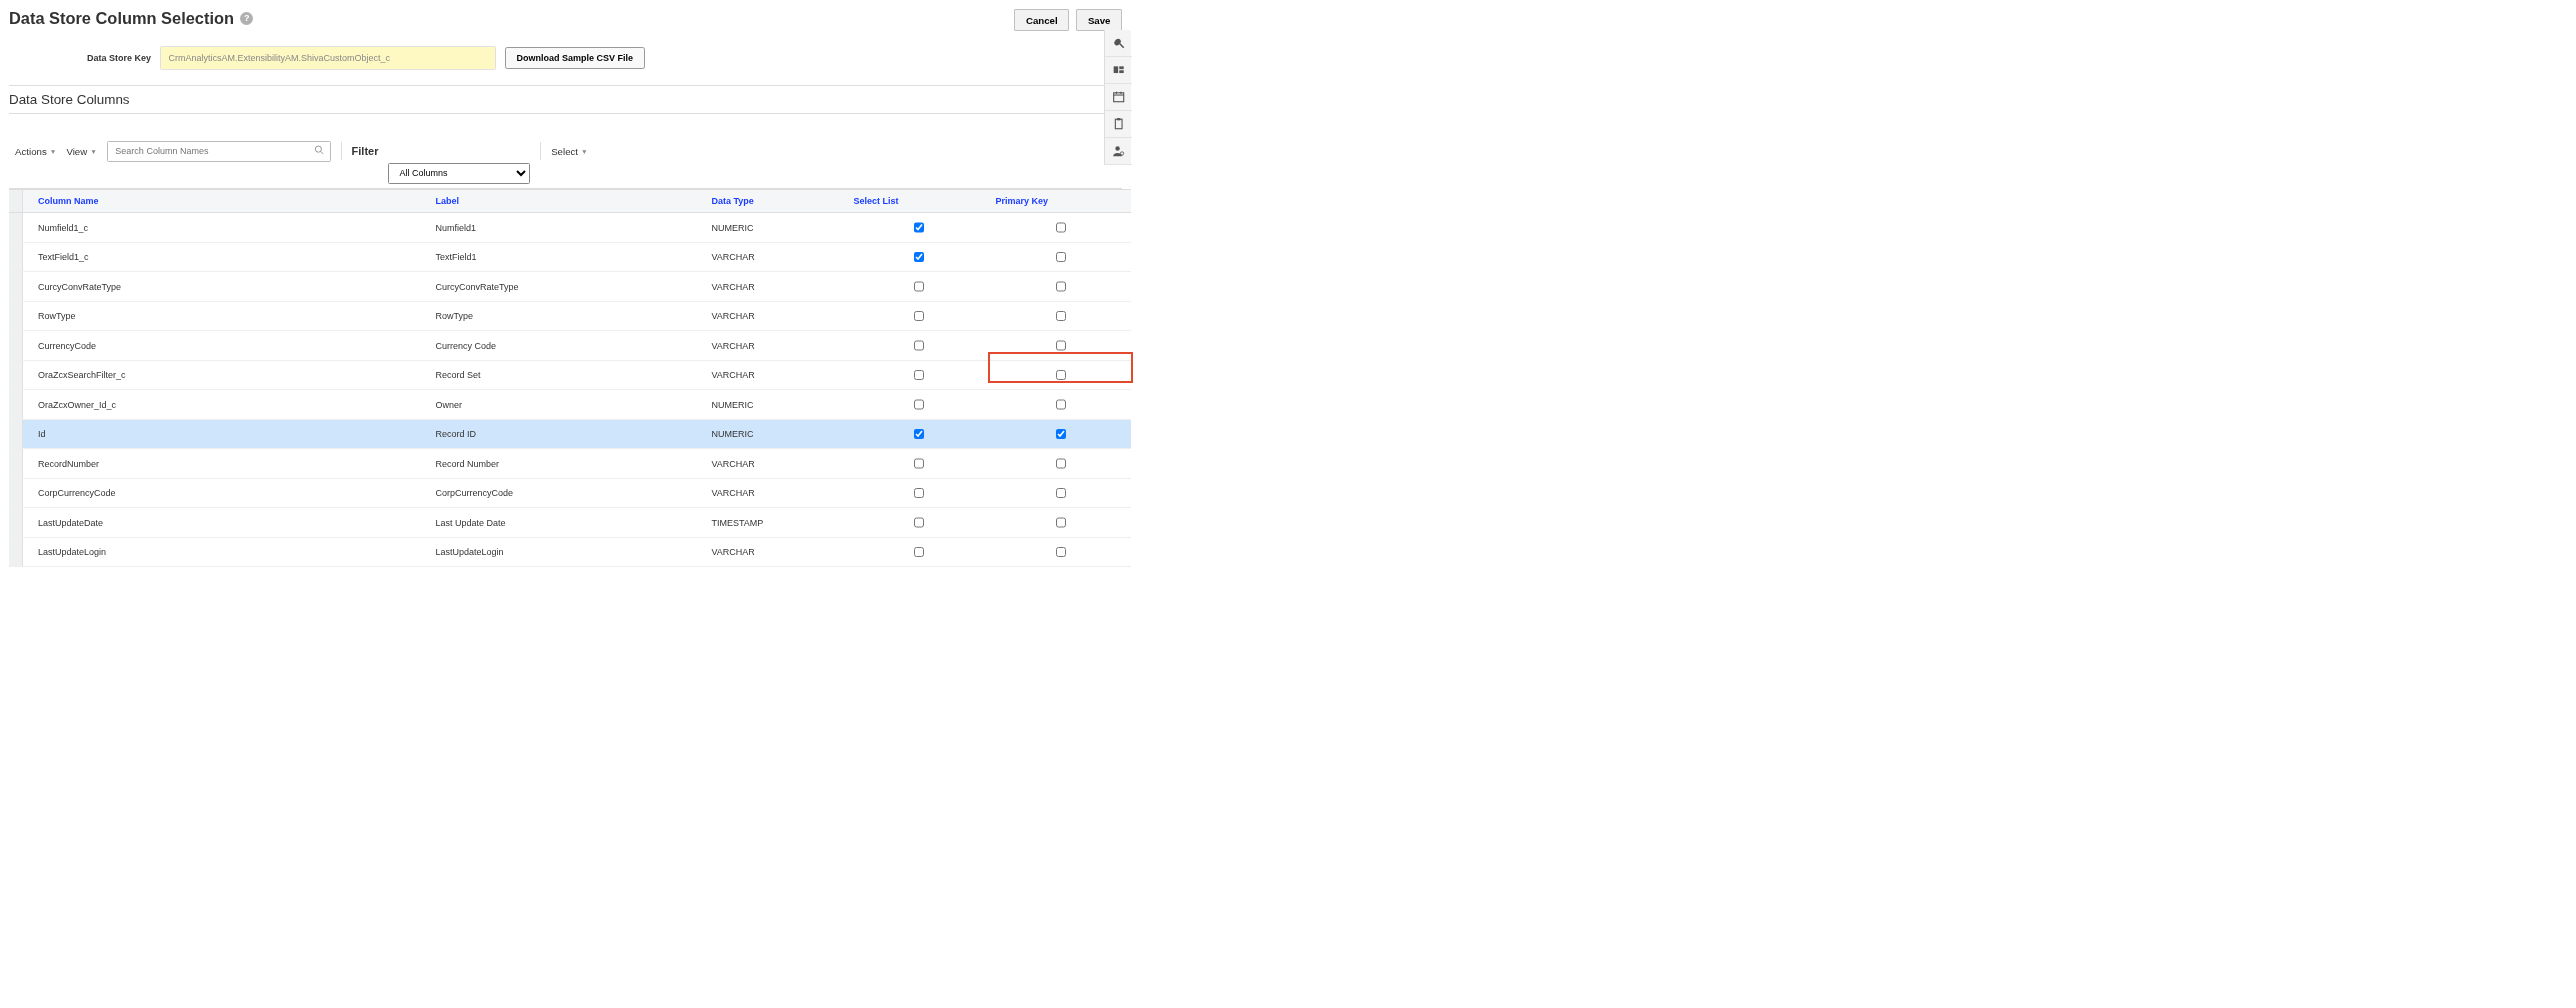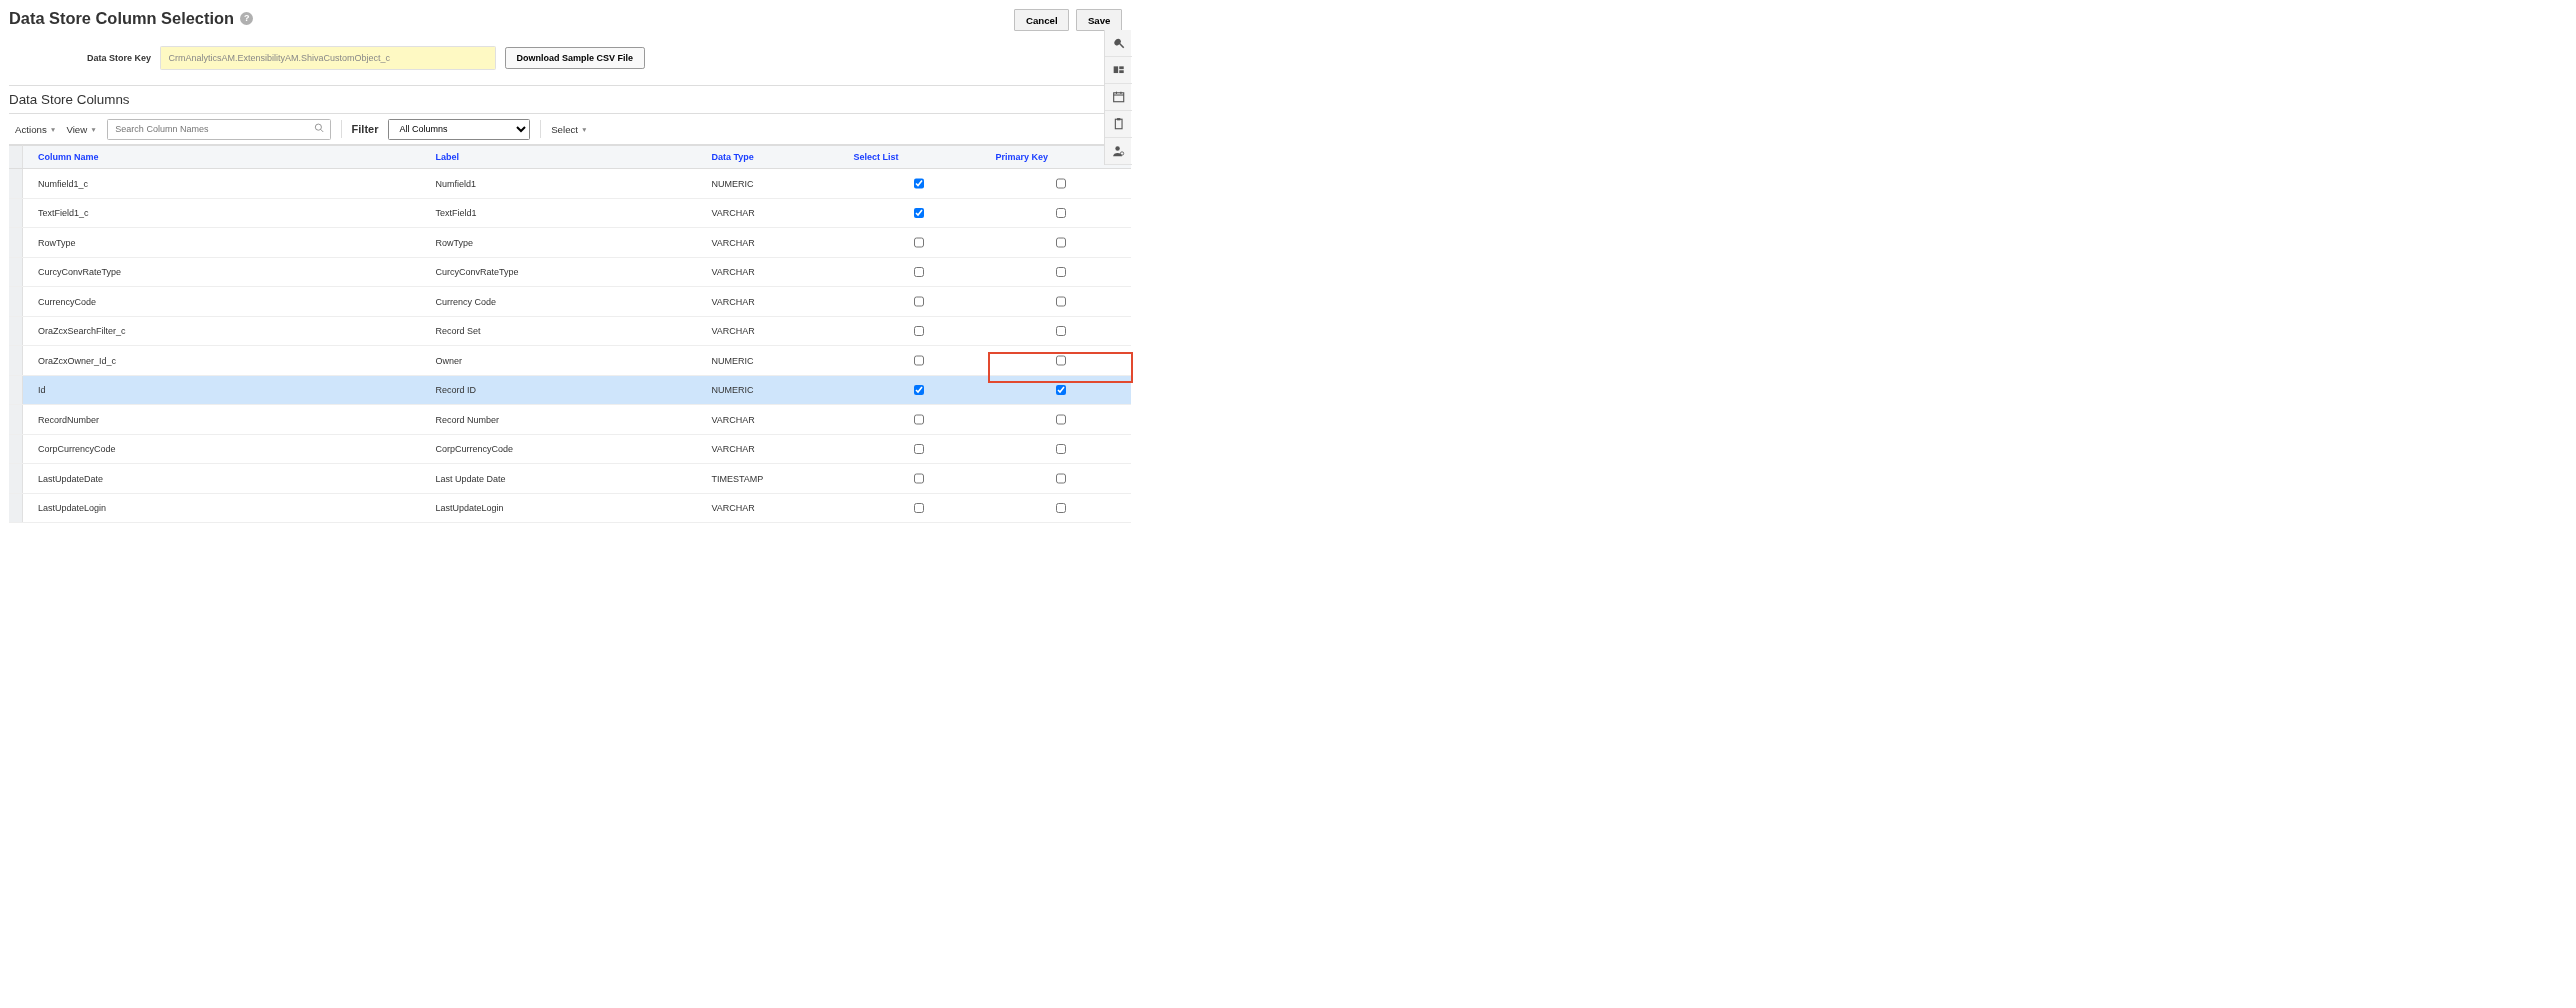--- a/index.html
+++ b/index.html
@@ -17,21 +17,21 @@
   .download-btn { border:0.7px solid #999; background:#f9f9f9; padding:5.2px 10.5px; border-radius:2.2px; font-size:9px; font-weight:600; }
   hr.section-sep { border:none; border-top:0.7px solid #ddd; margin:0 0 6px 0; }
   .section-title { font-size:13.4px; font-weight:400; margin:0 0 6px 0; }
   .toolbar { display:flex; align-items:center; gap:10px; border-top:0.7px solid #ddd; border-bottom:0.7px solid #ddd; padding:4.5px 6px; }
   .tb-menu { font-size:9.7px; display:flex; align-items:center; gap:3px; cursor:pointer; }
   .tri { font-size:6.7px; color:#888; }
   .search-wrap { position:relative; }
   .search-input { border:0.7px solid #bbb; padding:4.5px 21px 4.5px 7.5px; width:224px; font-size:9px; border-radius:1.5px; }
   .search-icon { position:absolute; right:6px; top:50%; transform:translateY(-50%); color:#888; font-size:10.5px; }
   .filter-label { font-size:11px; font-weight:700; }
-  .filter-select { border:0.7px solid #888; padding:3.7px 6px; width:142px; font-size:9px; border-radius:1.5px; background:#fff; }
+  .filter-select { border:0.7px solid #888; padding:3.7px 6px; width:142px; font-size:9px; border-radius:1.5px; background:#fff;margin-top:44px; }
   .vdiv { width:0.7px; height:18px; background:#ddd; }
   table.grid { width:100%; border-collapse:collapse; table-layout:fixed; }
   table.grid th { text-align:left; padding:6px 6px; font-size:9px; font-weight:700; color:#1a3eff; background:#f4f6f8; border-bottom:0.7px solid #ddd; border-top:0.7px solid #ddd; }
   table.grid td { padding:6px 6px; font-size:9px; border-bottom:0.7px solid #eee; vertical-align:middle; background:#fff; }
   .col-handle { width:13.4px; background:#eef0f2 !important; border-right:0.7px solid #e0e0e0; }
   .col-name { width:407px; padding-left:15px !important; }
   .col-label { width:276px; }
   .col-type { width:142px; }
   .col-select { width:142px; text-align:center; }
   .col-pk { width:142px; text-align:center; }
@@ -124,30 +124,30 @@
           <tr>
             <td class="col-handle"></td>
             <td class="col-name">TextField1_c</td>
             <td class="col-label">TextField1</td>
             <td class="col-type">VARCHAR</td>
             <td class="col-select"><input type="checkbox" class="chk" checked="" style=""></td>
             <td class="col-pk"><input type="checkbox" class="chk" style=""></td>
           </tr>
           <tr>
             <td class="col-handle"></td>
+            <td class="col-name">CurcyConvRateType</td>
+            <td class="col-label">CurcyConvRateType</td>
+            <td class="col-type">VARCHAR</td>
+            <td class="col-select"><input type="checkbox" class="chk" style=""></td>
+            <td class="col-pk"><input type="checkbox" class="chk" style=""></td>
+          </tr>
+          <tr>
+            <td class="col-handle"></td>
             <td class="col-name">RowType</td>
             <td class="col-label">RowType</td>
-            <td class="col-type">VARCHAR</td>
-            <td class="col-select"><input type="checkbox" class="chk" style=""></td>
-            <td class="col-pk"><input type="checkbox" class="chk" style=""></td>
-          </tr>
-          <tr>
-            <td class="col-handle"></td>
-            <td class="col-name">CurcyConvRateType</td>
-            <td class="col-label">CurcyConvRateType</td>
             <td class="col-type">VARCHAR</td>
             <td class="col-select"><input type="checkbox" class="chk" style=""></td>
             <td class="col-pk"><input type="checkbox" class="chk" style=""></td>
           </tr>
           <tr>
             <td class="col-handle"></td>
             <td class="col-name">CurrencyCode</td>
             <td class="col-label">Currency Code</td>
             <td class="col-type">VARCHAR</td>
             <td class="col-select"><input type="checkbox" class="chk" style=""></td>

